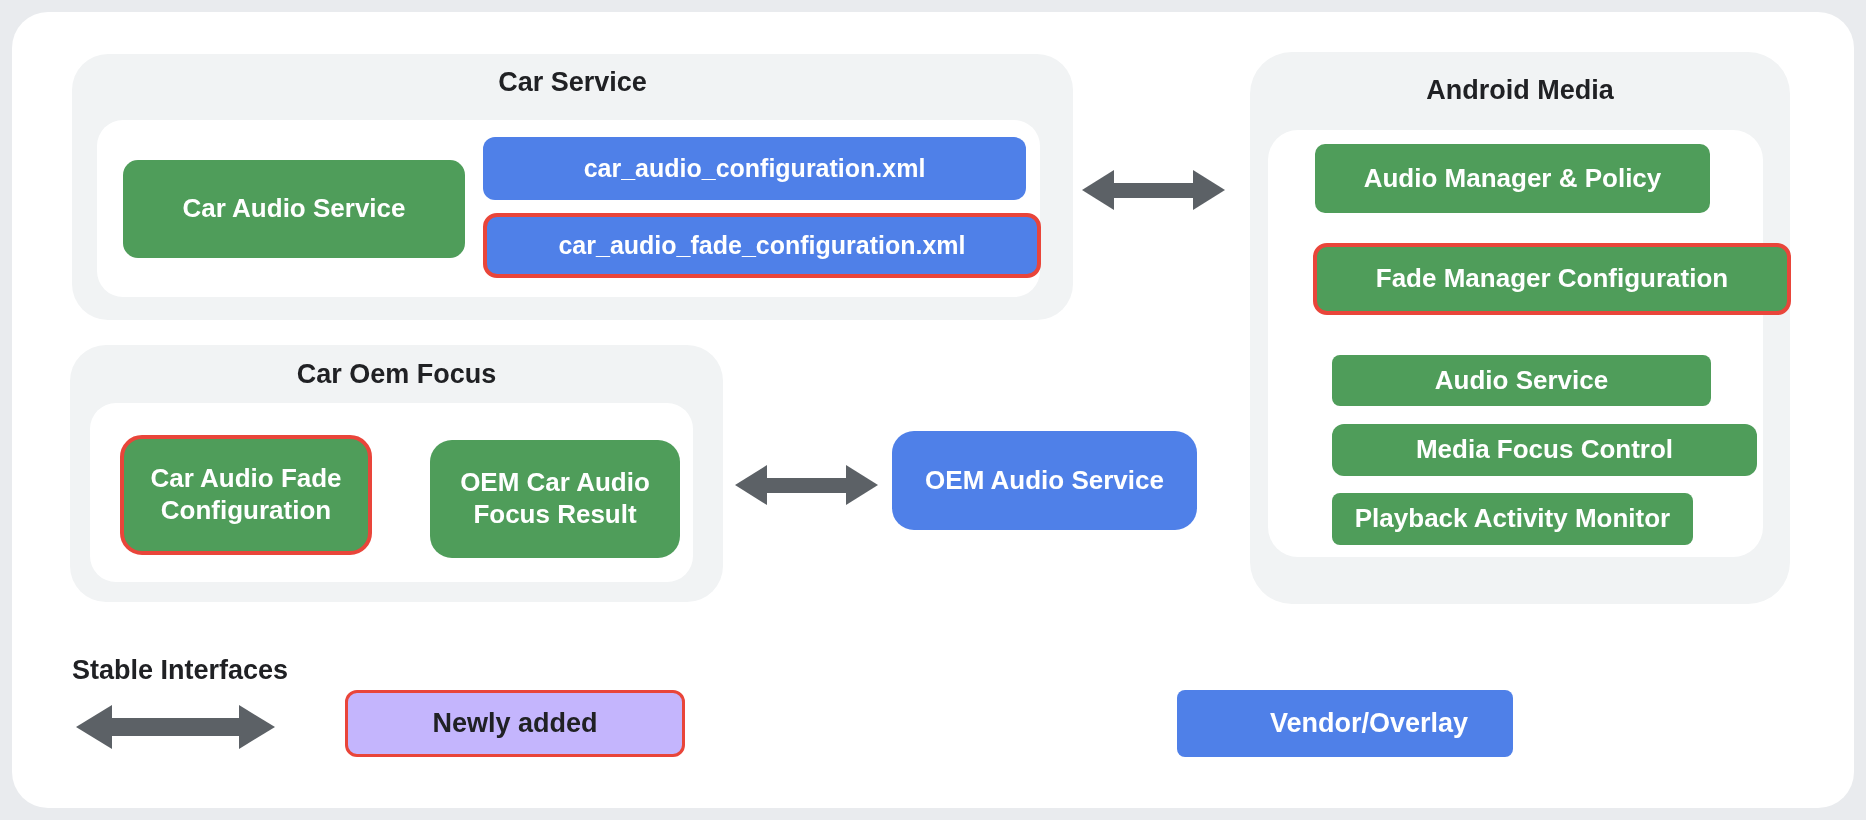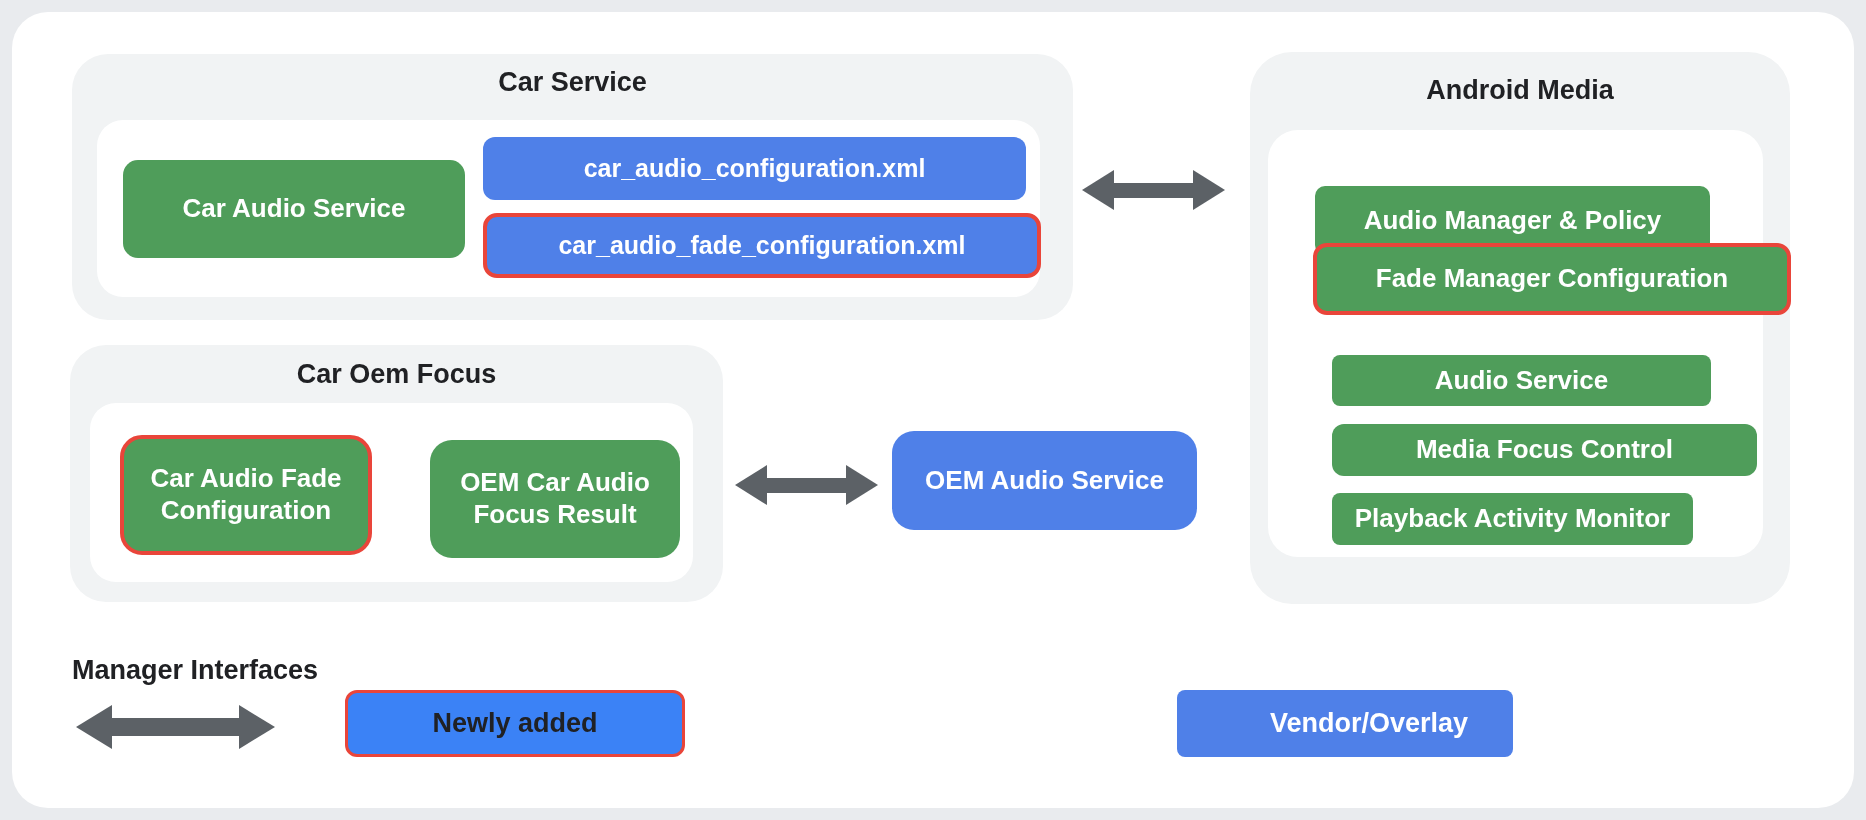--- a/index.html
+++ b/index.html
@@ -26,21 +26,21 @@
   }
   .box {
     position:absolute; display:flex; align-items:center; justify-content:center;
     text-align:center; color:#ffffff; font-size:26px; font-weight:700;
     line-height:1.22; box-sizing:border-box;
   }
   .green { background:var(--green,#4f9d5a); }
   .blue  { background:var(--blue,#4f80e8); }
   .red-border { border:4px solid var(--red,#e9453a); }
   .dark-text { color:var(--text_dark,#202124); }
-  .white-bg { background:#3b82f6; }
+  .white-bg { background:#c4b5fd; }
 
   
   .arrow { position:absolute; }
   .arrow .shaft {
     position:absolute; top:50%; height:15px; margin-top:-7.5px;
     left:26px; right:26px; background:var(--arrow,#5c6166);
   }
   .arrow .head-l {
     position:absolute; left:0; top:50%; margin-top:-20px; width:0; height:0;
     border-top:20px solid transparent; border-bottom:20px solid transparent;
@@ -78,41 +78,41 @@
 
   <div class="arrow" style="left:1082px; top:170px; width:143px; height:40px;">
     <span class="head-l"></span>
     <span class="shaft"></span>
     <span class="head-r"></span>
   </div>
 
   <div class="group" style="left:1250px; top:52px; width:540px; height:552px; border-radius:42px;"></div>
   <div class="title" style="left:1250px; top:76px; width:540px;">Android Media</div>
   <div class="panel" style="left:1268px; top:130px; width:495px; height:427px; border-radius:30px;"></div>
-  <div class="box green" style="left:1315px; top:144px; width:395px; height:69px; border-radius:10px;margin-top:42px;">Audio Manager &amp; Policy</div>
+  <div class="box green" style="left:1315px; top:144px; width:395px; height:69px; border-radius:10px;">Audio Manager &amp; Policy</div>
   <div class="box green red-border" style="left:1313px; top:243px; width:478px; height:72px; border-radius:14px;">Fade Manager Configuration</div>
   <div class="box green" style="left:1332px; top:355px; width:379px; height:51px; border-radius:8px;">Audio Service</div>
   <div class="box green" style="left:1332px; top:424px; width:425px; height:52px; border-radius:12px;">Media Focus Control</div>
   <div class="box green" style="left:1332px; top:493px; width:361px; height:52px; border-radius:8px;">Playback Activity Monitor</div>
 
   <div class="group" style="left:70px; top:345px; width:653px; height:257px;"></div>
   <div class="title" style="left:70px; top:360px; width:653px;">Car Oem Focus</div>
   <div class="panel" style="left:90px; top:403px; width:603px; height:179px;"></div>
   <div class="box green red-border" style="left:120px; top:435px; width:252px; height:120px; border-radius:22px; padding:0 14px;">Car Audio Fade Configuration</div>
   <div class="box green" style="left:430px; top:440px; width:250px; height:118px; border-radius:22px; padding:0 16px;">OEM Car Audio Focus Result</div>
 
   <div class="arrow" style="left:735px; top:465px; width:143px; height:40px;">
     <span class="head-l"></span>
     <span class="shaft"></span>
     <span class="head-r"></span>
   </div>
 
   <div class="box blue" style="left:892px; top:431px; width:305px; height:99px; border-radius:22px; padding:0 22px;text-align:center;">OEM Audio Service</div>
 
-  <div class="title" style="left:72px; top:656px; width:300px; text-align:left;">Manager Interfaces</div>
+  <div class="title" style="left:72px; top:656px; width:300px; text-align:left;">Stable Interfaces</div>
   <div class="arrow arrow-lg" style="left:76px; top:705px; width:199px; height:44px;">
     <span class="head-l"></span>
     <span class="shaft"></span>
     <span class="head-r"></span>
   </div>
   <div class="box white-bg dark-text" style="left:345px; top:690px; width:340px; height:67px; border-radius:12px; border:3px solid var(--red,#e9453a); font-size:27px;">Newly added</div>
   <div class="box blue" style="left:1177px; top:690px; width:336px; height:67px; border-radius:8px; font-size:27px;padding-left:48px;">Vendor/Overlay</div>
 </div>
 
 </body></html>

